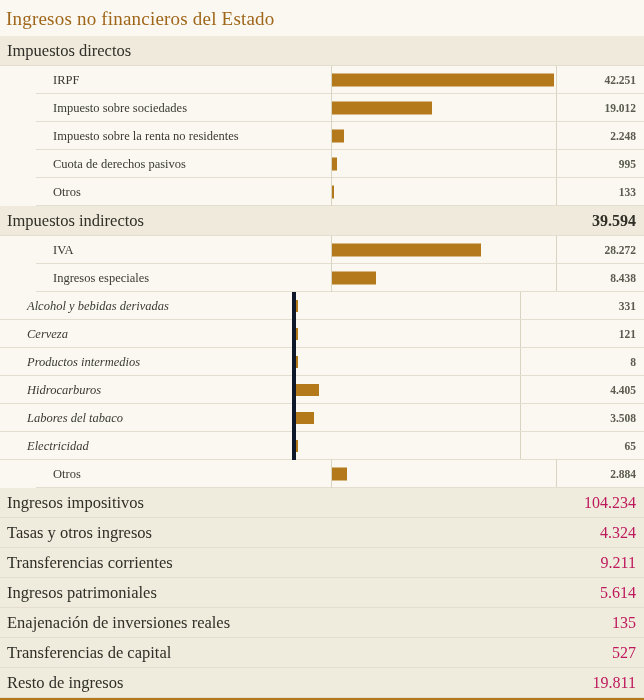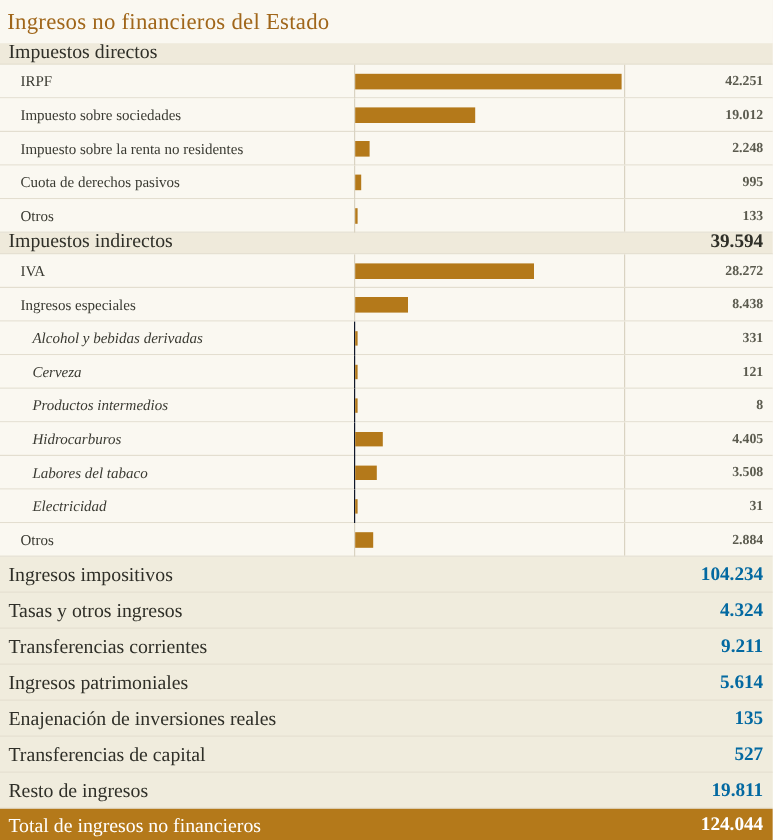--- a/index.html
+++ b/index.html
@@ -34,37 +34,37 @@
   .row {
     position: relative;
     display: flex;
     align-items: center;
     height: 30px;
     box-sizing: border-box;
     border-bottom: 1px solid #e3ded0;
   }
   .row.level-major {
     background: #efeadb;
-    height: 18px;
-    align-items: flex-end;
+    height: 30px;
   }
   .row.level-sum {
     background: #f0ecdd;
     height: 30px;
     justify-content: flex-end;
   }
   .row.level-total {
     background: #b4791a;
     color: #ffffff;
     height: 28px;
     border-bottom: none;
   }
   .row.level-sub {
     background: #faf8f1;
     height: 28px;
+    margin-left: 36px;
   }
   .row.level-subsub {
     background: #faf8f1;
     height: 28px;
   }
   .label {
     flex: 0 0 auto;
     box-sizing: border-box;
     white-space: nowrap;
     overflow: hidden;
@@ -95,21 +95,21 @@
     border-right: 1px solid #d9d3c2;
     height: 28px;
     line-height: 28px;
   }
   .level-subsub .label {
     width: 296px;
     font-size: 12.5px;
     padding-left: 27px;
     color: #3a3a32;
     font-style: italic;
-    border-right: 1px solid #0f172a;
+    border-right: 4px solid #0f172a;
     height: 28px;
     line-height: 28px;
   }
   .barcell {
     position: relative;
     flex: 1 1 auto;
     height: 100%;
   }
   .bar {
     position: absolute;
@@ -131,22 +131,22 @@
   }
   .level-major .value {
     width: 124px;
     font-size: 16px;
     font-weight: bold;
     color: #2f2f28;
   }
   .level-sum .value {
     width: 124px;
     font-size: 16px;
-    font-weight: bold;
-    color: #0369a1;
+    font-weight: normal;
+    color: #be185d;
   }
   .level-total .value {
     width: 124px;
     font-size: 16px;
     font-weight: bold;
     color: #ffffff;
   }
   .level-sub .value,
   .level-subsub .value {
     width: 148px;
@@ -272,21 +272,21 @@
           <div class="bar" style="width: 18.4px;"></div>
         </div>
         <div class="value">3.508</div>
         <div class="divider-v"></div>
       </div>
       <div class="row level-subsub">
         <div class="label">Electricidad</div>
         <div class="barcell">
           <div class="bar" style="width: 2px;"></div>
         </div>
-        <div class="value">31</div>
+        <div class="value">65</div>
         <div class="divider-v"></div>
       </div>
       <div class="row level-sub">
         <div class="label">Otros</div>
         <div class="barcell">
           <div class="bar" style="width: 15.2px;"></div>
         </div>
         <div class="value">2.884</div>
         <div class="divider-v"></div>
       </div>

